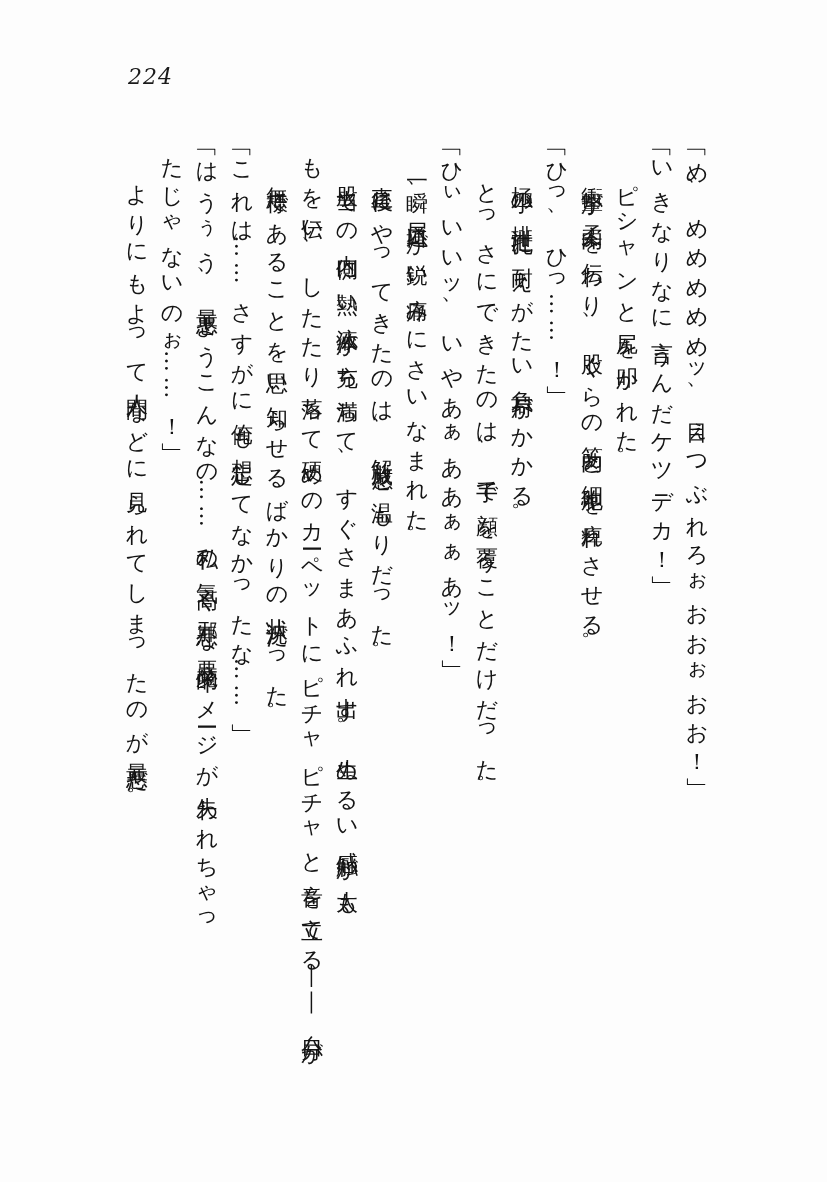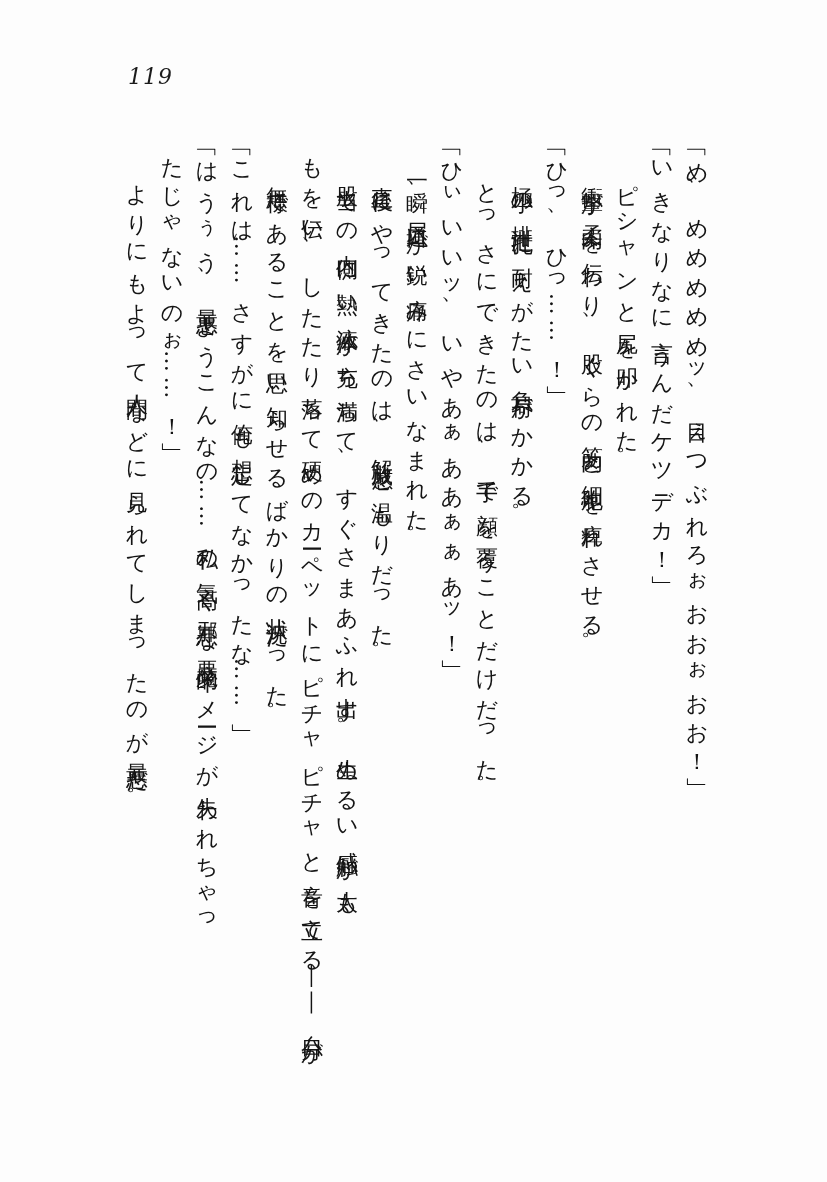--- a/index.html
+++ b/index.html
@@ -49,21 +49,21 @@
   .line.indent {
     padding-top: 27px;
     height: 989px;
   }
 </style>
 </head>
 <body>
 
 <div class="page">
 
-  <div class="page-number">119</div>
+  <div class="page-number">224</div>
 
   <div class="text-block">
     <div class="line">「め、めめめめめッ、目ぇつぶれろぉおおぉおお！」</div>
     <div class="line">「いきなりなに言うんだケツデカ！」</div>
     <div class="line indent">ピシャンと尻を叩かれた。</div>
     <div class="line indent">衝撃が柔肉を伝わり、股ぐらの筋肉と細胞を痺れさせる。</div>
     <div class="line">「ひっ、ひっ……！」</div>
     <div class="line indent">極小の排泄孔に耐えがたい負荷がかかる。</div>
     <div class="line indent">とっさにできたのは、手で顔を覆うことだけだった。</div>
     <div class="line">「ひぃいいッ、いやあぁああぁぁあッ！」</div>

